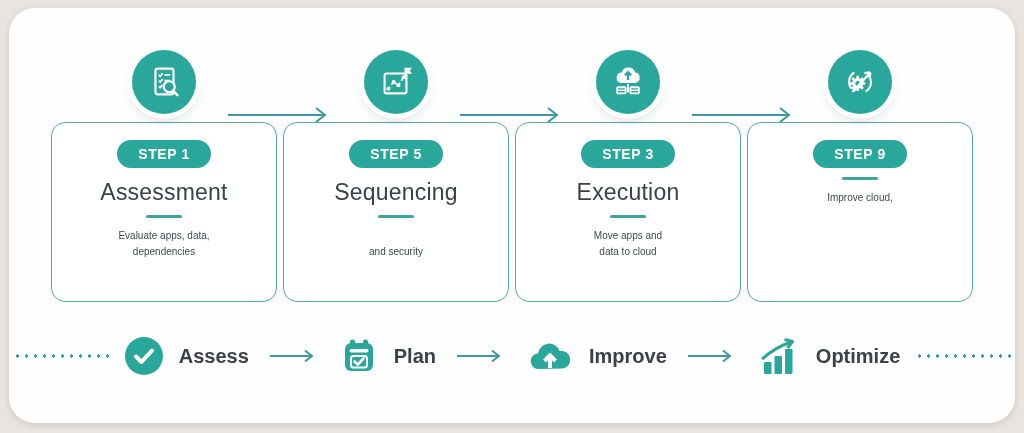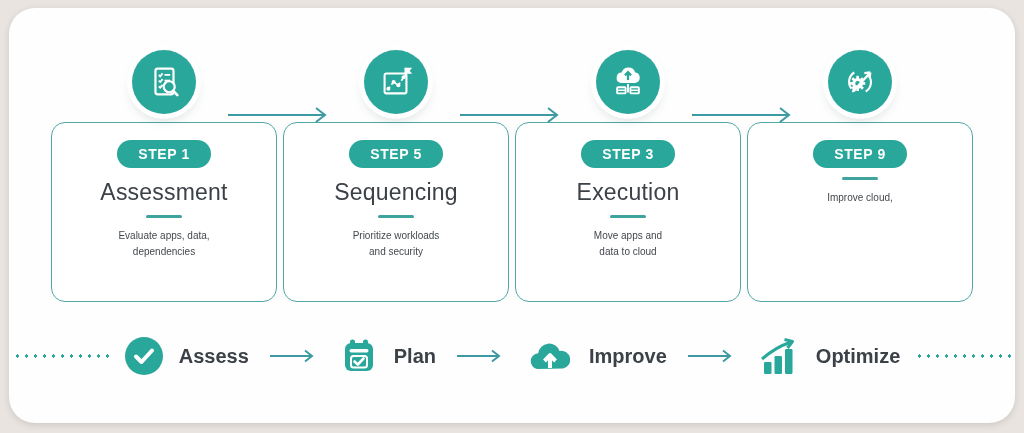--- a/index.html
+++ b/index.html
@@ -106,21 +106,21 @@
             <circle cx="22.5" cy="23.5" r="2.1" fill="#fff"></circle>
             <circle cx="28" cy="15" r="2.1" fill="#fff"></circle>
             <line x1="30" y1="5" x2="30" y2="14.5" stroke="#fff" stroke-width="2.2"></line>
             <path d="M30 5 h7 l-2.6 3.2 2.6 3.2 h-7 z" fill="#fff"></path>
           </svg>
         </div>
         <div class="card">
           <div class="badge">STEP 5</div>
           <h2 class="title">Sequencing</h2>
           <div class="divider"></div>
-          <p class="desc"><span>Prioritize workloads</span><br><span>and security</span></p>
+          <p class="desc"><br><span>and security</span></p>
         </div>
       </div>
 
       <svg class="h-arrow" width="110" height="22" viewBox="0 0 110 22">
         <line x1="3" y1="11" x2="99" y2="11" stroke="#3e9aa2" stroke-width="2"></line>
         <polyline points="91,4 100,11 91,18" fill="none" stroke="#3e9aa2" stroke-width="2"></polyline>
       </svg>
 
       <div class="step">
         <div class="icon-circle">

